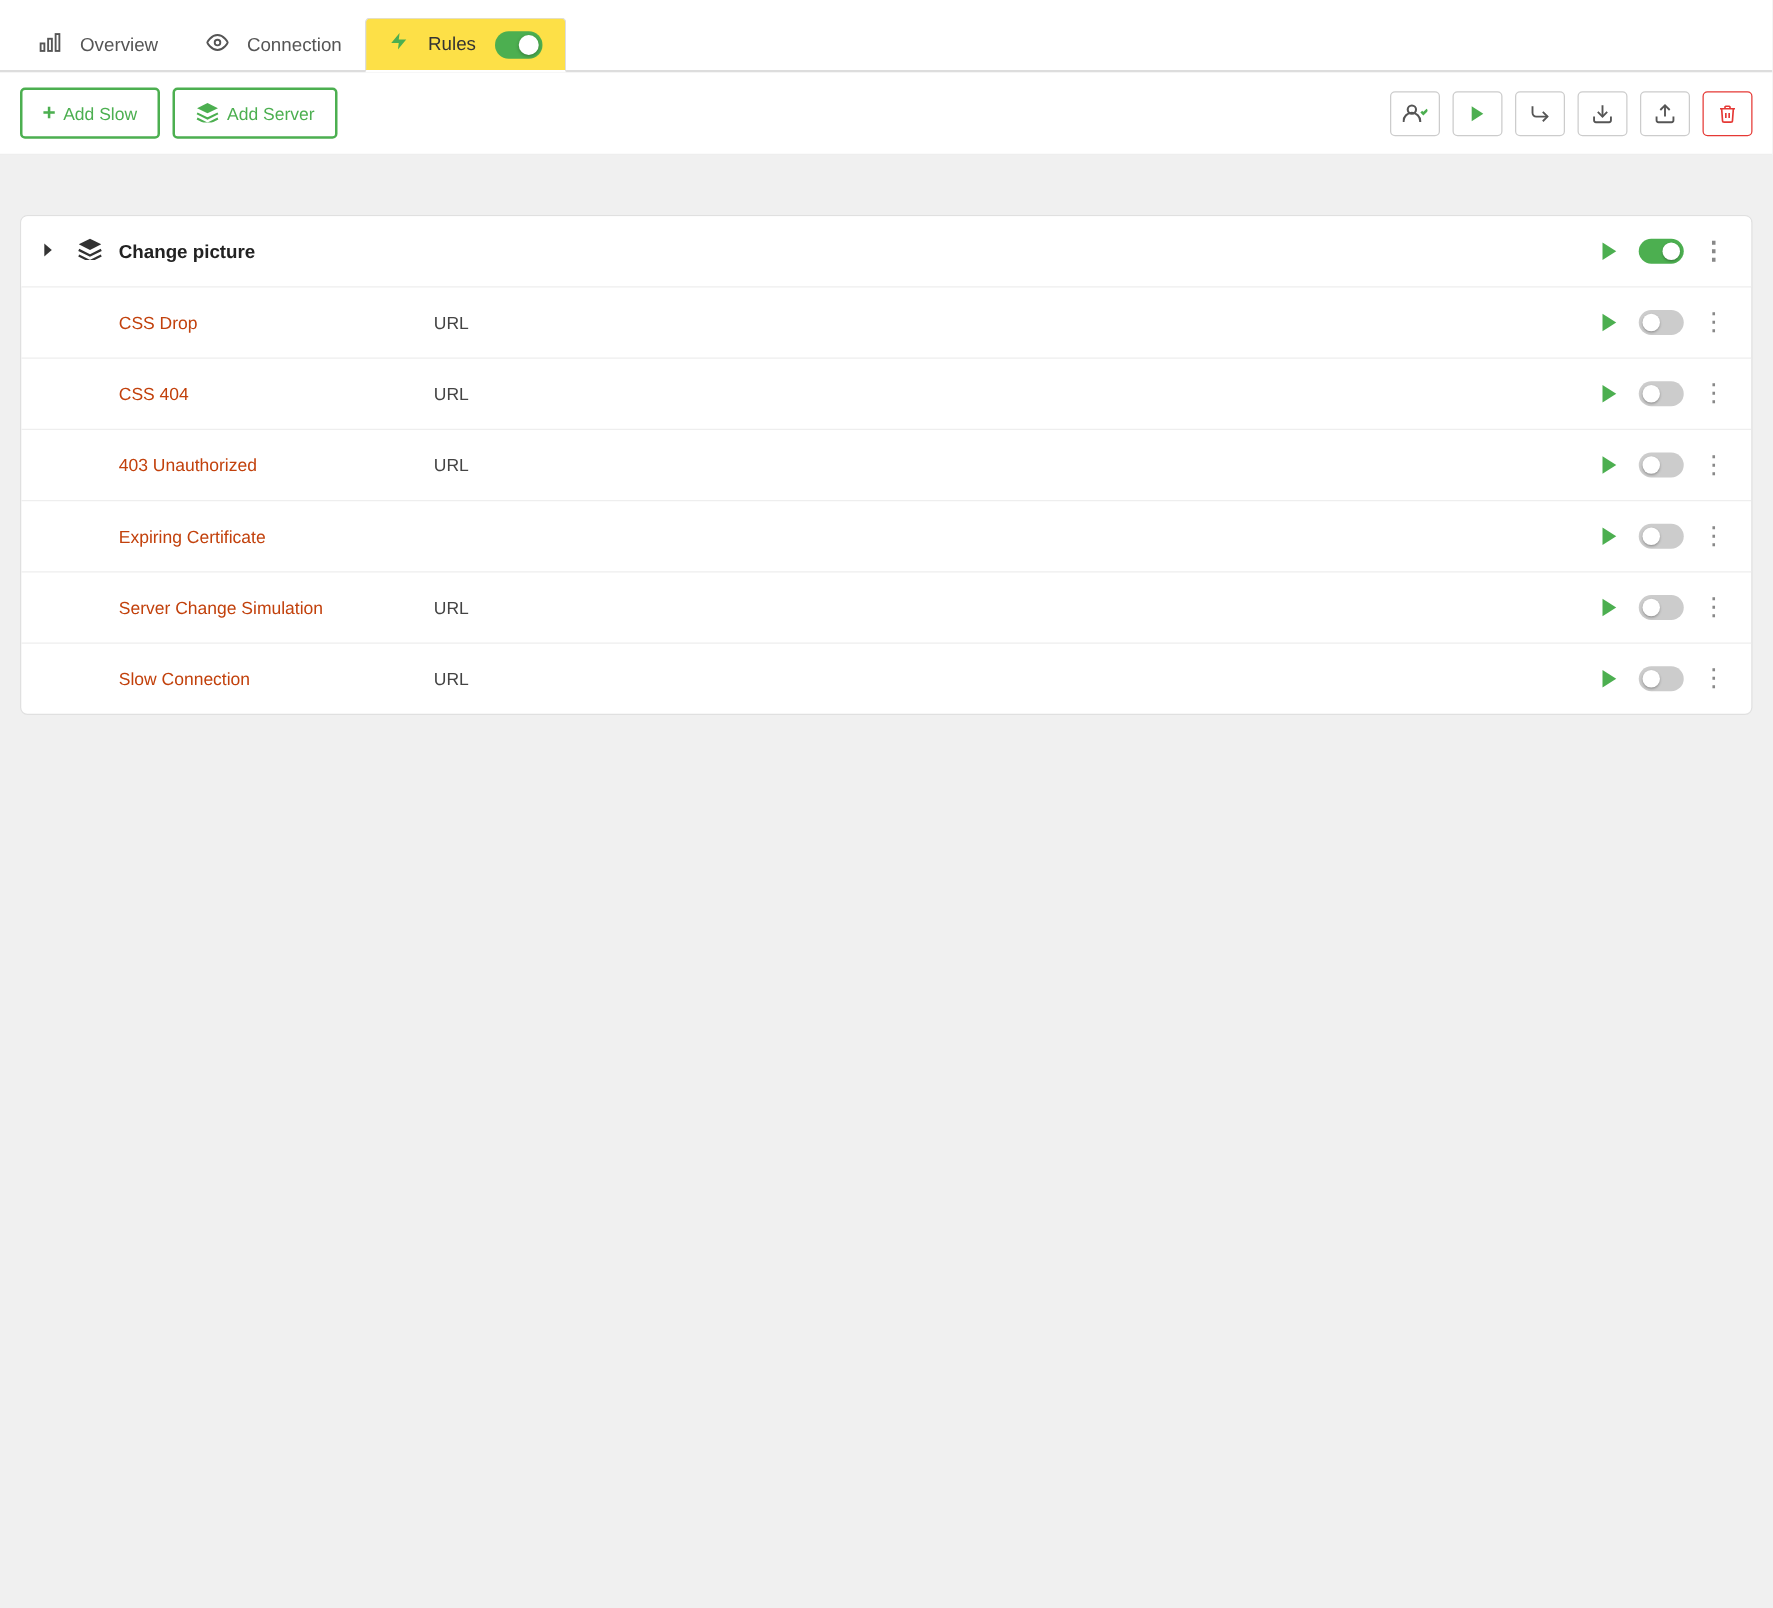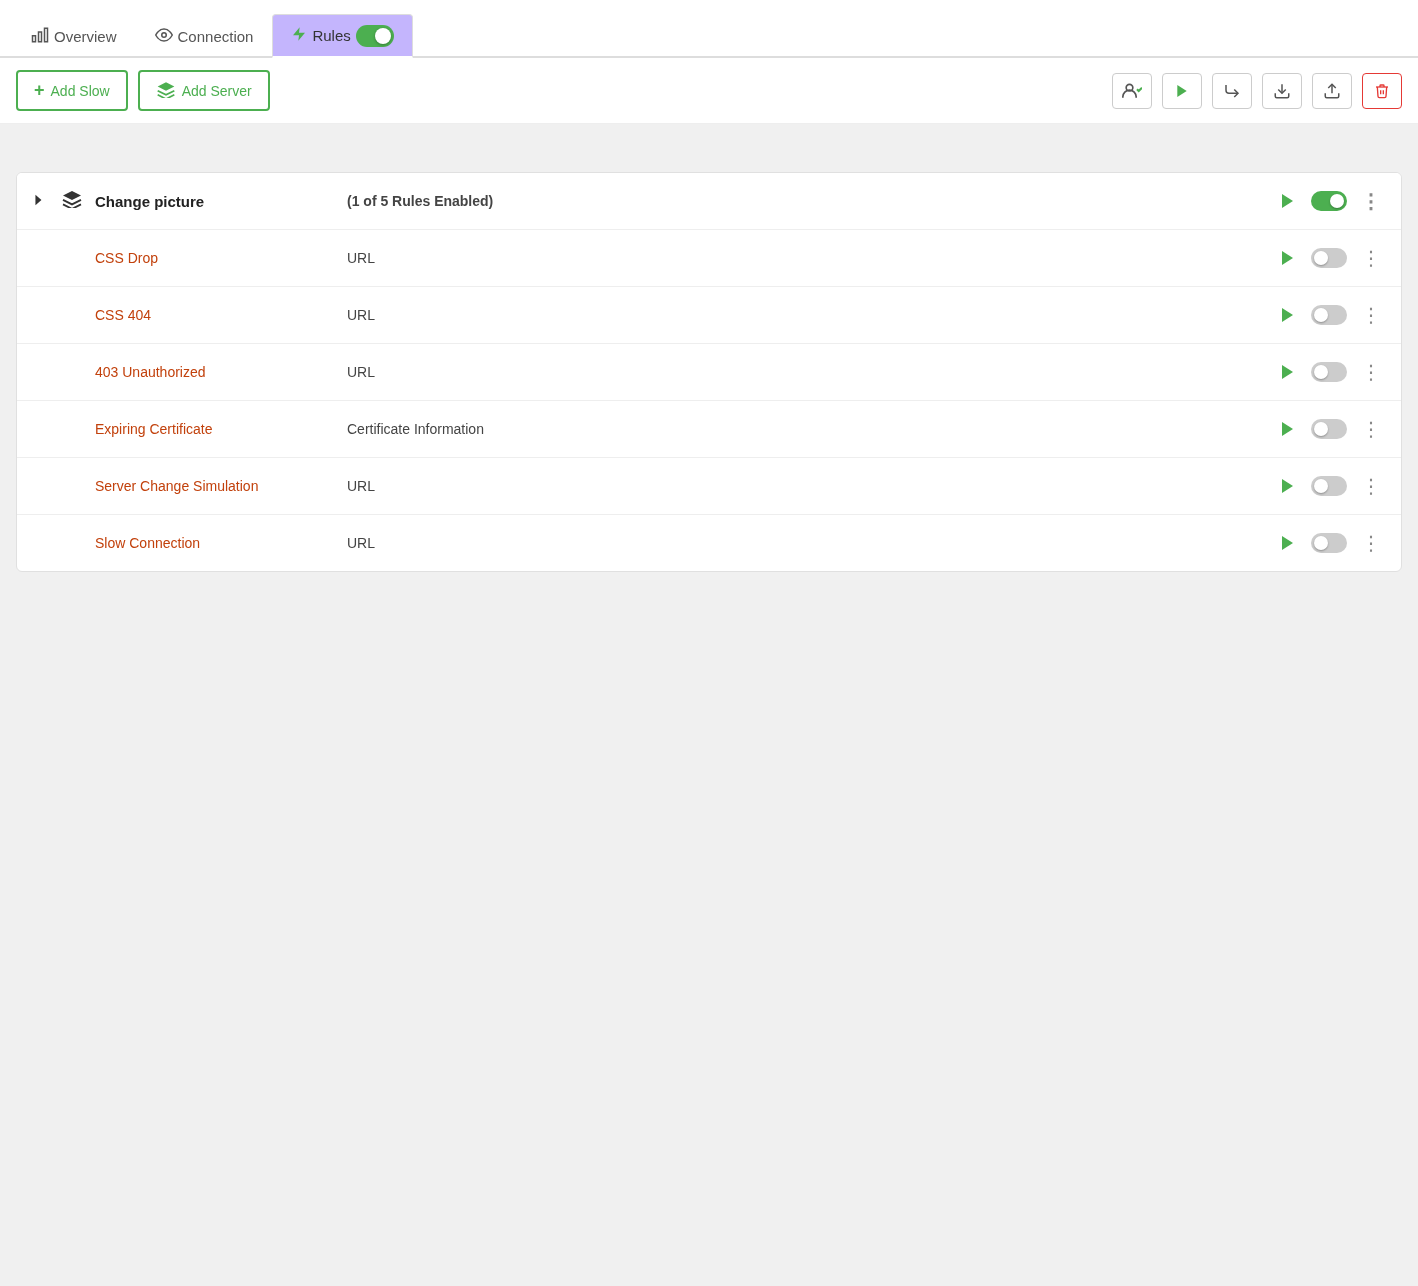--- a/index.html
+++ b/index.html
@@ -10,36 +10,36 @@
       display: flex;
       align-items: flex-end;
       background: #fff;
       border-bottom: 2px solid #ddd;
       padding: 0 12px;
       height: 58px;
     }
     .tab {
       display: flex;
       align-items: center;
-      gap: 5px;
+      gap: 15px;
       padding: 10px 18px;
       cursor: pointer;
       border: 1px solid transparent;
       border-bottom: none;
       border-radius: 4px 4px 0 0;
       background: transparent;
       color: #555;
       font-size: 15px;
       height: 44px;
       position: relative;
       bottom: -2px;
     }
     .tab.active {
       border-color: #ddd;
-      background: #c4b5fd;
+      background: #fde047;
       color: #333;
       font-weight: 500;
       border-bottom: 2px solid #fff;
     }
     .tab-icon { font-size: 16px; color: #555; }
     .tab.active .tab-icon { color: #333; }
 
     
     .toggle-switch {
       display: inline-flex;
@@ -328,21 +328,20 @@
         </svg>
       </span>
       <span class="group-icon">
         <svg width="22" height="18" viewBox="0 0 24 20">
           <path d="M12 1L2 6l10 5 10-5-10-5z" fill="#333"></path>
             <path d="M2 11l10 5 10-5" stroke="#333" stroke-width="2" fill="none"></path>
             <path d="M2 16l10 5 10-5" stroke="#333" stroke-width="2" fill="none"></path>
         </svg>
       </span>
       <span class="rule-name bold">Change picture</span>
-      <span class="rule-type">(1 of 5 Rules Enabled)</span>
       <div class="rule-actions">
         <span class="play-btn">
           <svg width="14" height="16" viewBox="0 0 14 16" fill="#4caf50">
             <polygon points="2,1 13,8 2,15"></polygon>
           </svg>
         </span>
         <span class="small-toggle-track on">
           <span class="small-toggle-thumb"></span>
         </span>
         <span class="more-btn">⋮</span>
@@ -400,21 +399,20 @@
           <span class="small-toggle-thumb"></span>
         </span>
         <span class="more-btn">⋮</span>
       </div>
     </div>
 
     <div class="rule-row">
       <span style="width:16px; flex-shrink:0;"></span>
       <span style="width:22px; flex-shrink:0;"></span>
       <span class="rule-name">Expiring Certificate</span>
-      <span class="rule-type">Certificate Information</span>
       <div class="rule-actions">
         <span class="play-btn">
           <svg width="14" height="16" viewBox="0 0 14 16" fill="#4caf50">
             <polygon points="2,1 13,8 2,15"></polygon>
           </svg>
         </span>
         <span class="small-toggle-track">
           <span class="small-toggle-thumb"></span>
         </span>
         <span class="more-btn">⋮</span>

